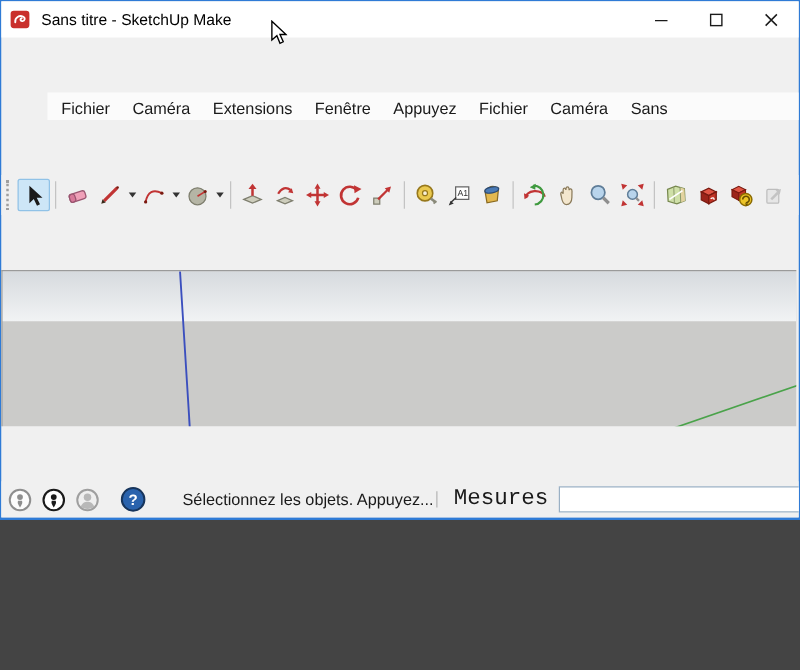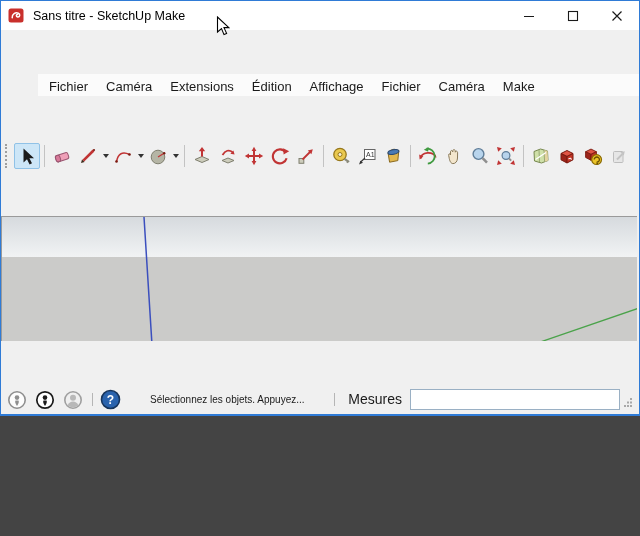--- a/index.html
+++ b/index.html
@@ -29,23 +29,23 @@
   .caret::after{content:"";border-left:3.5px solid transparent;border-right:3.5px solid transparent;border-top:4px solid #333;}
   
   .viewport{flex:1 1 auto;position:relative;overflow:hidden;border-top:1px solid #9a9a9a;border-left:1px solid #9a9a9a;margin-right:2px;background:#cbcbc9;}
   .sky{position:absolute;left:0;top:0;right:0;height:40px;background:linear-gradient(#d6dade,#f1f3f4);}
   .axes{position:absolute;left:0;top:0;}
   .figure{position:absolute;left:171px;top:144px;}
   
   .statusbar{height:29px;background:#f0f0f0;display:flex;align-items:center;padding:0 6px 0 5px;flex:0 0 auto;position:relative;}
   .sb-icon{width:21px;height:21px;display:flex;align-items:center;justify-content:center;margin-right:7px;}
   .sb-sep{width:1px;height:13px;background:#b5b5b5;margin:0 7px 0 2px;}
-  .sb-msg{font-size:10px;color:#1a1a1a;margin-left:22px;white-space:nowrap;}
+  .sb-msg{font-size:13px;color:#1a1a1a;margin-left:22px;white-space:nowrap;}
   .sb-right{margin-left:auto;display:flex;align-items:center;}
-  .sb-label{font-size:14px;margin:0 8px 2px 6px;}
+  .sb-label{font-size:18px;margin:0 8px 2px 6px;font-family:Liberation Mono, monospace;}
   .sb-input{width:210px;height:21px;border:1px solid #9ab0c4;background:#fff;font-size:12px;padding:0 4px;outline:none;font-family:inherit;}
   .sb-grip{margin-left:4px;display:flex;align-self:flex-end;padding-bottom:3px;}
   
   .cursor{position:absolute;left:215px;top:15px;z-index:50;pointer-events:none;}
 </style>
 </head>
 <body>
 
 <div class="window">
 
@@ -73,25 +73,25 @@
             <path d="M1.5,1.5 L10.5,10.5 M10.5,1.5 L1.5,10.5" stroke="#1a1a1a" stroke-width="1.2"></path>
           </svg>
       </div>
     </div>
   </div>
 
   <div class="menubar">
     <span class="menu-item">Fichier</span>
     <span class="menu-item">Caméra</span>
     <span class="menu-item">Extensions</span>
-    <span class="menu-item">Édition</span>
-    <span class="menu-item">Affichage</span>
+    <span class="menu-item">Fenêtre</span>
+    <span class="menu-item">Appuyez</span>
     <span class="menu-item">Fichier</span>
     <span class="menu-item">Caméra</span>
-    <span class="menu-item">Make</span>
+    <span class="menu-item">Sans</span>
   </div>
 
   <svg class="cursor" width="14" height="21" viewBox="0 0 14 21">
     <polygon points="1.5,1 1.5,16 5.5,12.6 8,18.6 10.6,17.4 8,11.6 12.8,11.6" fill="#ffffff" stroke="#000000" stroke-width="1.1"></polygon>
   </svg>
 
   <div class="toolbar">
     <div class="tb-grip"></div>
 
     <div class="tb-btn active">

